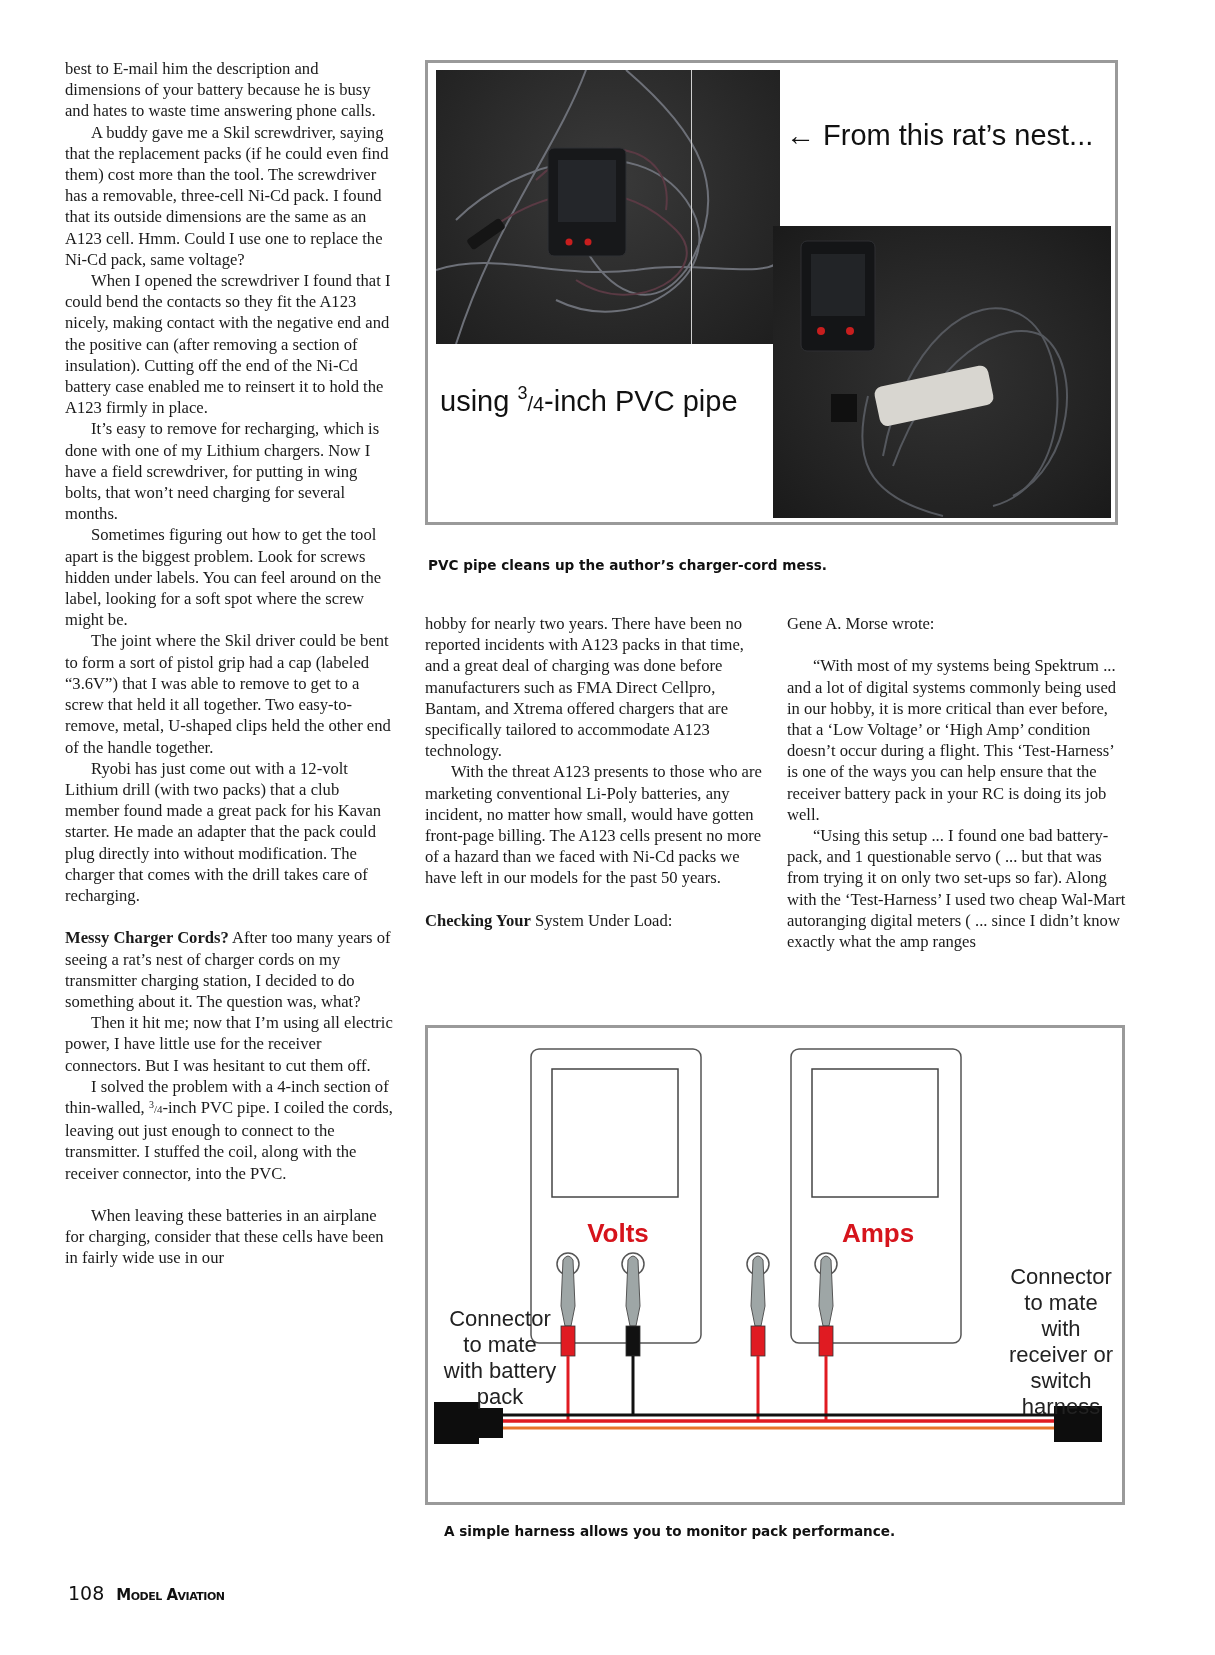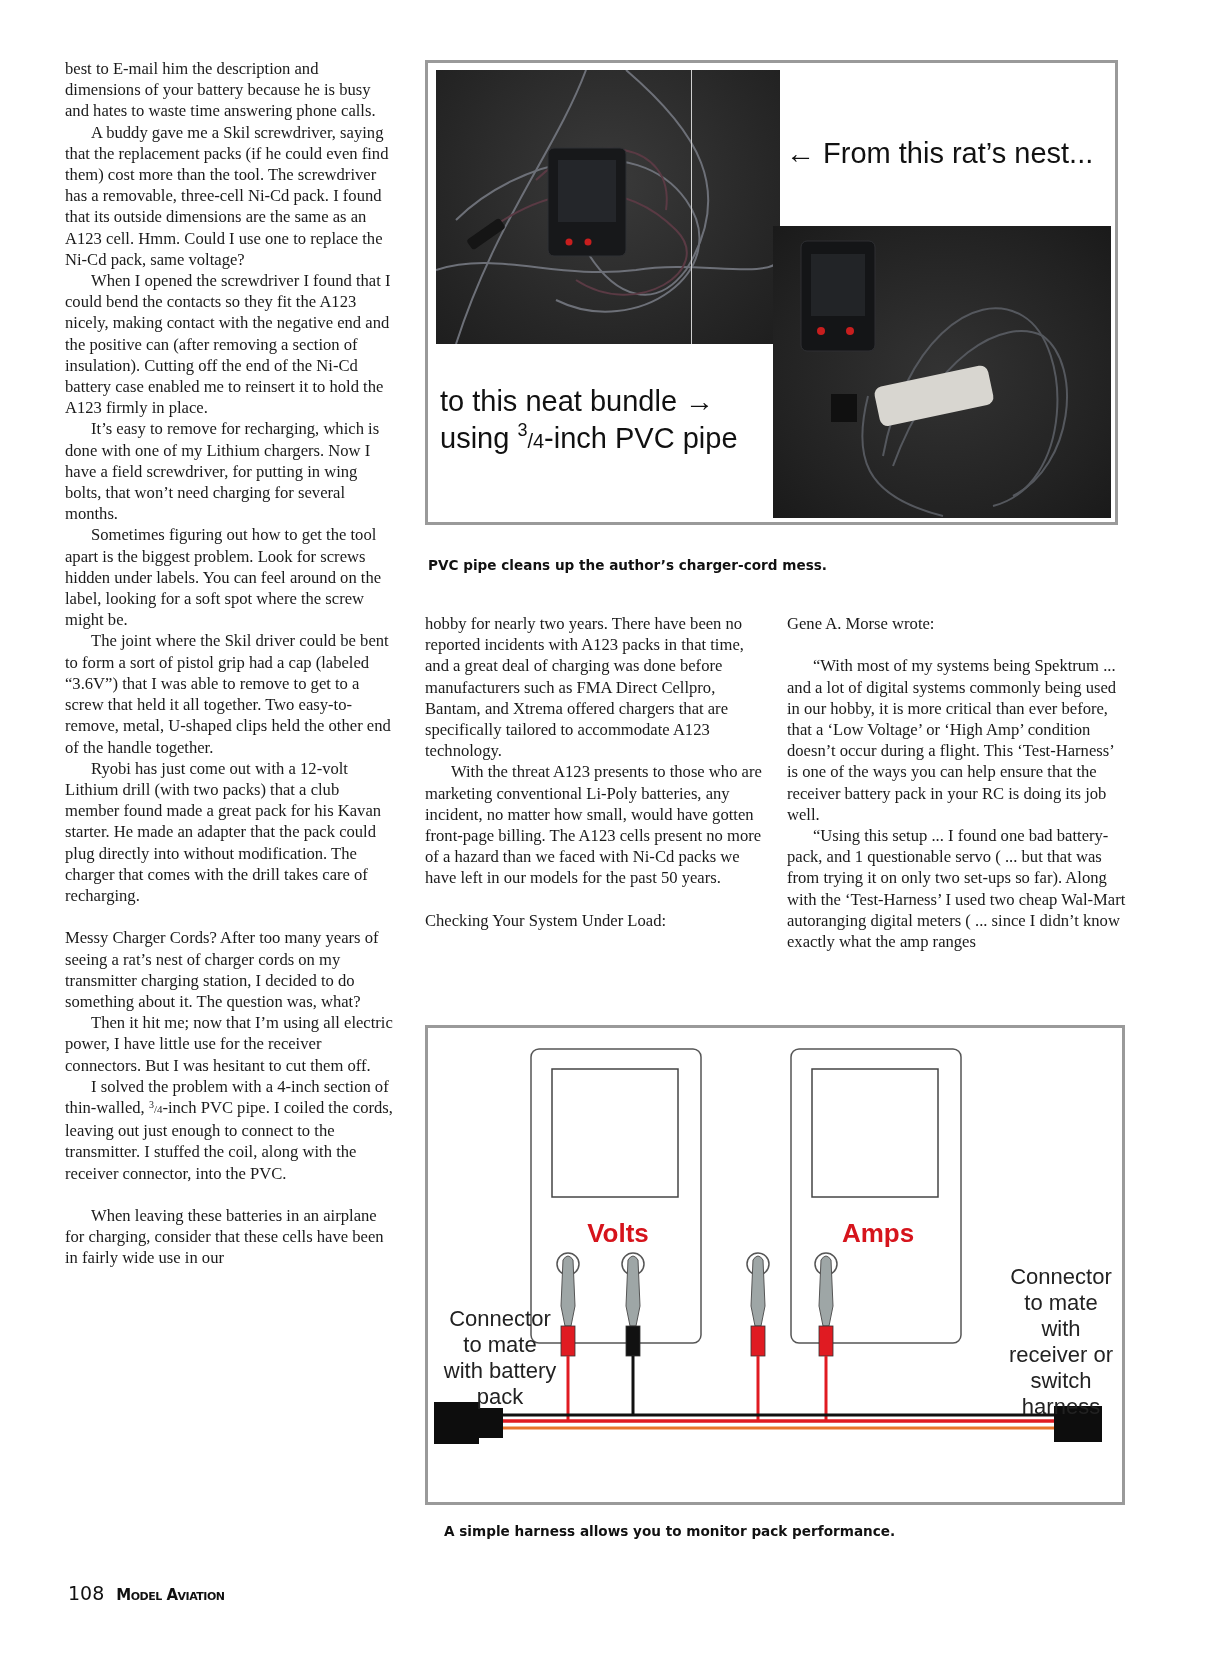--- a/index.html
+++ b/index.html
@@ -5,31 +5,31 @@
   html, body { margin:0; padding:0; background:#ffffff; }
   body { width:1215px; height:1655px; position:relative; overflow:hidden; }
   .serif { font-family:"Liberation Serif","DejaVu Serif",serif; color:#1a1a1a; }
   .col { position:absolute; font-size:16.6px; line-height:21.2px; }
   .col p { margin:0; }
   .col p.ind { text-indent:26px; }
   .col .gap { height:21.2px; }
   #col1 { left:65px; top:58px; width:332px; }
   #col2 { left:425px; top:613px; width:340px; }
   #col3 { left:787px; top:613px; width:340px; }
-  b { font-weight:normal; }
+  b { font-weight:bold; }
   sup { font-size:10px; vertical-align:5px; line-height:0; }
   .sub4 { font-size:11px; }
 
   #photo-box { position:absolute; left:425px; top:60px; width:693px; height:465px; border:3px solid #9a9a9a; background:#fff; box-sizing:border-box; }
   .photo { position:absolute; background:#2a2a2a; overflow:hidden; }
   #photo-before { left:8px; top:7px; width:344px; height:274px; background:radial-gradient(ellipse at 50% 40%, #3a3a3a 0%, #262626 70%, #1e1e1e 100%); }
   #photo-after { left:345px; top:163px; width:338px; height:292px; background:radial-gradient(ellipse at 50% 50%, #333 0%, #222 70%, #1a1a1a 100%); }
   .photo-divider { position:absolute; left:255px; top:0; width:1px; height:100%; background:#cfcfcf; }
   .photo-label { position:absolute; font-family:"Liberation Sans","DejaVu Sans",sans-serif; color:#111; }
-  #label-from { left:358px; top:74px; font-size:29px; }
+  #label-from { left:358px; top:56px; font-size:29px; }
   #label-to { left:12px; top:320px; font-size:29px; line-height:37px; }
 
   .caption { position:absolute; font-family:"DejaVu Sans","Liberation Sans",sans-serif; font-weight:bold; font-size:13.6px; color:#111;text-align:right; }
   #caption1 { left:428px; top:557px; }
   #caption2 { left:428px; top:1523px;margin-left:16px; }
 
   #diagram-box { position:absolute; left:425px; top:1025px; width:700px; height:480px; border:3px solid #9a9a9a; box-sizing:border-box; background:#fff; }
   #diagram-box svg { position:absolute; left:0; top:0; }
 
   #footer { position:absolute; left:68px; top:1582px; }
@@ -86,21 +86,20 @@
       <rect x="28" y="15" width="74" height="110" rx="6" fill="#141517" stroke="#2e2f33"></rect>
       <rect x="38" y="28" width="54" height="62" fill="#222427"></rect>
       <circle cx="48" cy="105" r="4" fill="#c81e1e"></circle>
       <circle cx="77" cy="105" r="4" fill="#c81e1e"></circle>
       <rect x="103" y="150" width="116" height="40" rx="8" fill="#d8d6d0" transform="rotate(-12 160 170)"></rect>
       <rect x="58" y="168" width="26" height="28" fill="#101010"></rect>
     </svg>
   </div>
   <div id="label-from" class="photo-label">← From this rat’s nest...</div>
   <div id="label-to" class="photo-label">
-    <div>to this neat bundle →</div>
     <div><span>using </span><sup style="font-size:18px;vertical-align:12px;">3</sup><span style="font-size:20px;">/4</span><span>-inch PVC pipe</span></div>
   </div>
 </div>
 <div id="caption1" class="caption">PVC pipe cleans up the author’s charger-cord mess.</div>
 
 <div id="col2" class="col serif">
   <p>hobby for nearly two years. There have been no reported incidents with A123 packs in that time, and a great deal of charging was done before manufacturers such as FMA Direct Cellpro, Bantam, and Xtrema offered chargers that are specifically tailored to accommodate A123 technology.</p>
   <p class="ind">With the threat A123 presents to those who are marketing conventional Li-Poly batteries, any incident, no matter how small, would have gotten front-page billing. The A123 cells present no more of a hazard than we faced with Ni-Cd packs we have left in our models for the past 50 years.</p>
   <div class="gap"></div>
   <p><b>Checking Your</b><span> System Under Load:</span></p>

